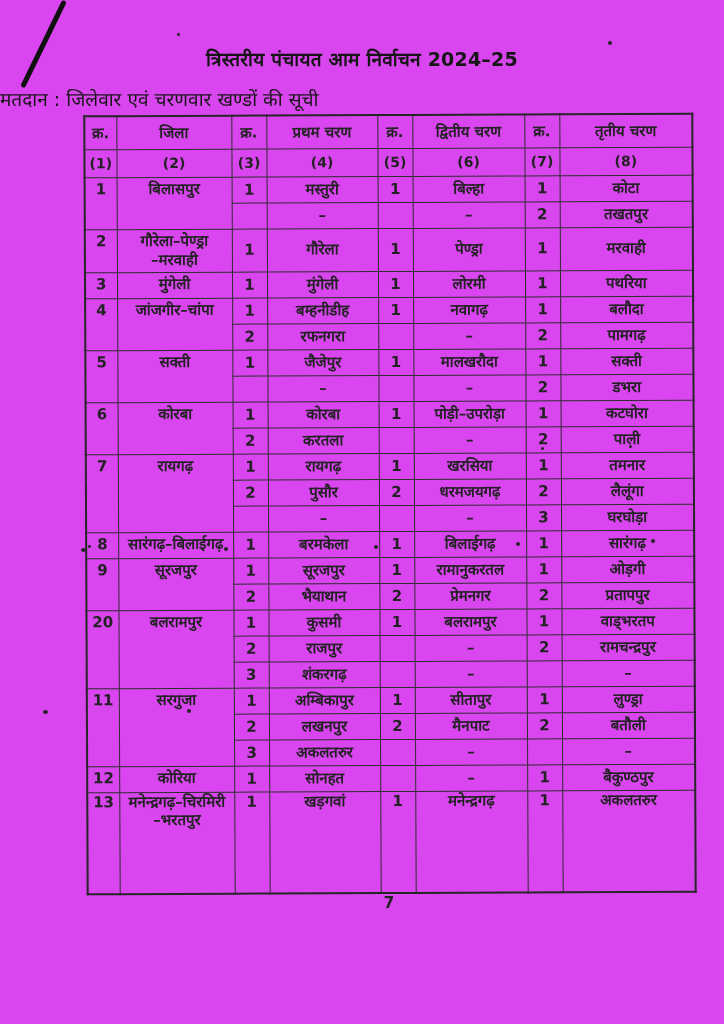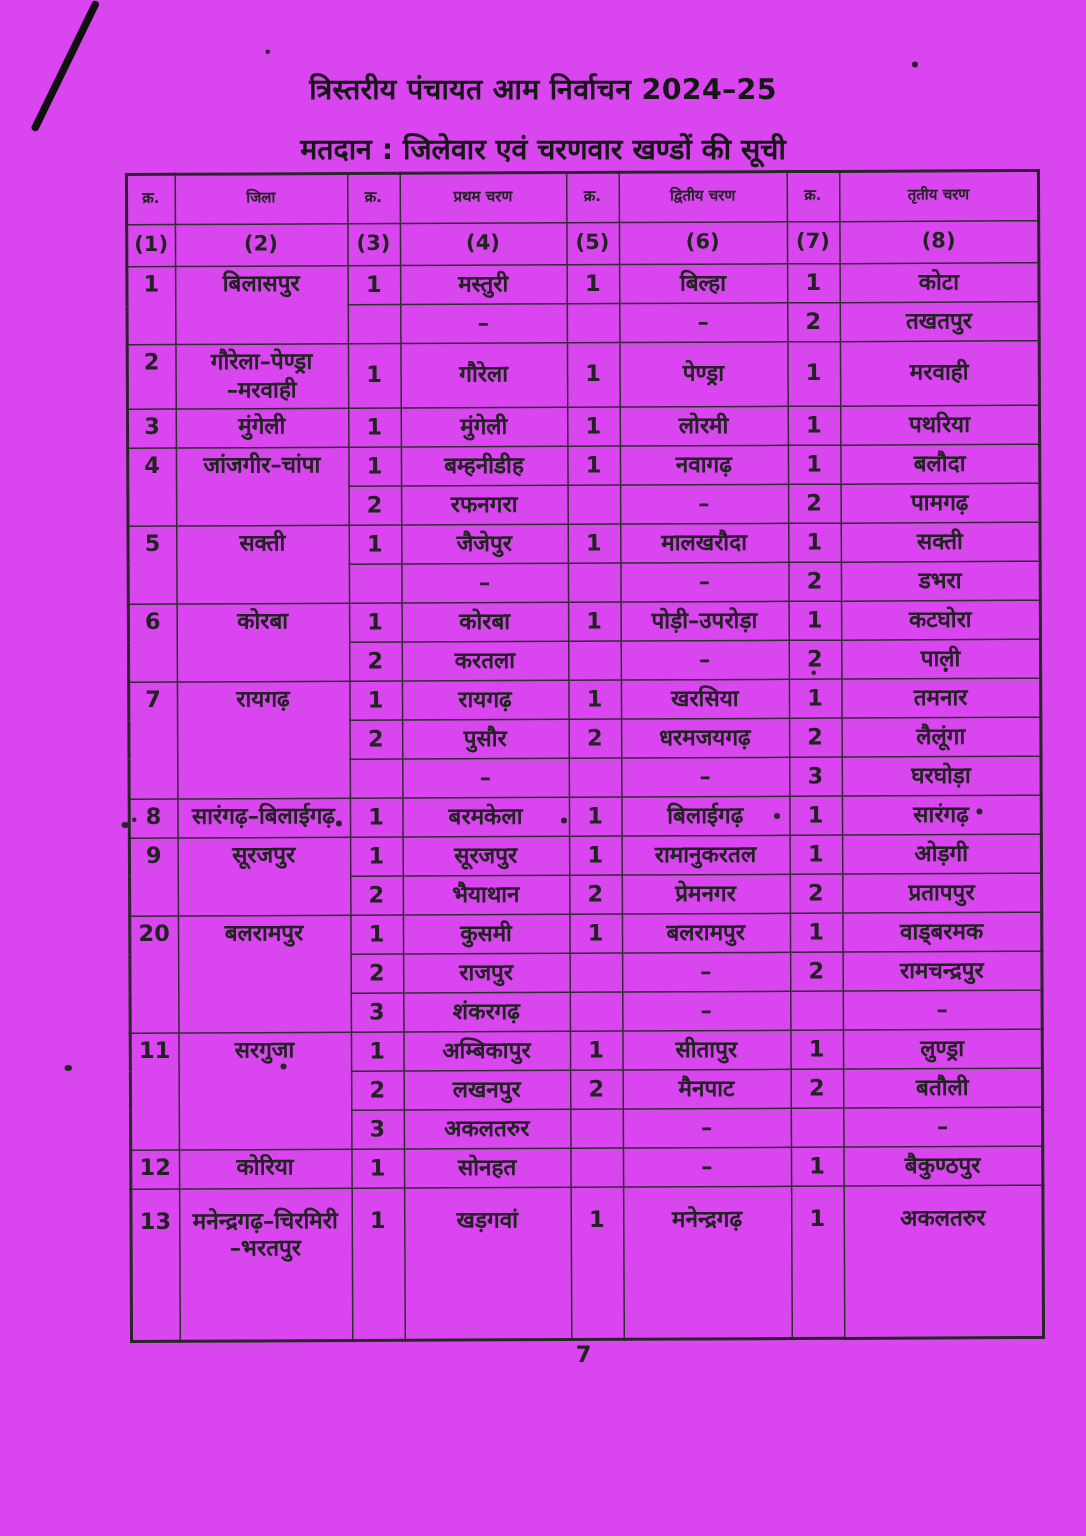--- a/index.html
+++ b/index.html
@@ -17,21 +17,21 @@
   }
 
   
   .doc-title {
     position: absolute; top: 46px; left: 0; width: 724px;
     text-align: center; font-size: 19px; font-weight: bold;
     letter-spacing: 0.2px; color: #161616;
   }
   .doc-subtitle {
     position: absolute; top: 86px; left: 0; width: 724px;
-    text-align: center; font-size: 19px; font-weight: bold;
+    text-align: left; font-size: 19px; font-weight: normal;
     color: #161616;
   }
 
   
   table.sched {
     position: absolute; left: 85px; top: 114px; width: 608px;
     border-collapse: collapse; table-layout: fixed;
     transform: rotate(-0.25deg);
     background: transparent;
   }
@@ -39,27 +39,27 @@
   table.sched th, table.sched td {
     border: 1.6px solid #2e2e2e;
     text-align: center;
     padding: 2px 1px;
     font-size: 15px;
     font-weight: bold;
     color: #222;
     overflow: hidden;
     line-height: 1.25;
   }
-  table.sched th { font-size: 10px; height: 28px; margin-top: 40px; }
+  table.sched th { font-size: 15px; height: 28px; margin-top: 40px; }
   tr.colnum-row td { height: 23px; font-size: 14px; }
   tr.data-row { height: 26px; }
   td.num-cell { font-size: 14px; }
   td.sn-cell, td.district-cell { vertical-align: top; padding-top: 4px; }
   tr.tall-row { height: 102px; }
-  tr.tall-row td { vertical-align: top; padding-top: 12px; }
+  tr.tall-row td { vertical-align: top; padding-top: 0; }
 
   
   .page-number {
     position: absolute; left: 85px; top: 894px; width: 608px;
     text-align: center; font-size: 15px; font-weight: bold; color: #222;
   }
   .watermark {
     position: absolute; right: 12px; top: 992px;
     font-family: "Liberation Serif", "DejaVu Serif", serif;
     font-size: 17px; color: #3b3b3b;
@@ -279,21 +279,21 @@
           <td class="name-cell">प्रतापपुर</td>
         </tr>
         <tr class="data-row">
           <td rowspan="3" class="num-cell sn-cell">20</td>
           <td rowspan="3" class="district-cell">बलरामपुर</td>
           <td class="num-cell">1</td>
           <td class="name-cell">कुसमी</td>
           <td class="num-cell">1</td>
           <td class="name-cell">बलरामपुर</td>
           <td class="num-cell">1</td>
-          <td class="name-cell">वाड्बरमक</td>
+          <td class="name-cell">वाड्भरतप</td>
         </tr>
         <tr class="data-row">
           <td class="num-cell">2</td>
           <td class="name-cell">राजपुर</td>
           <td class="num-cell"></td>
           <td class="name-cell">–</td>
           <td class="num-cell">2</td>
           <td class="name-cell">रामचन्द्रपुर</td>
         </tr>
         <tr class="data-row">

